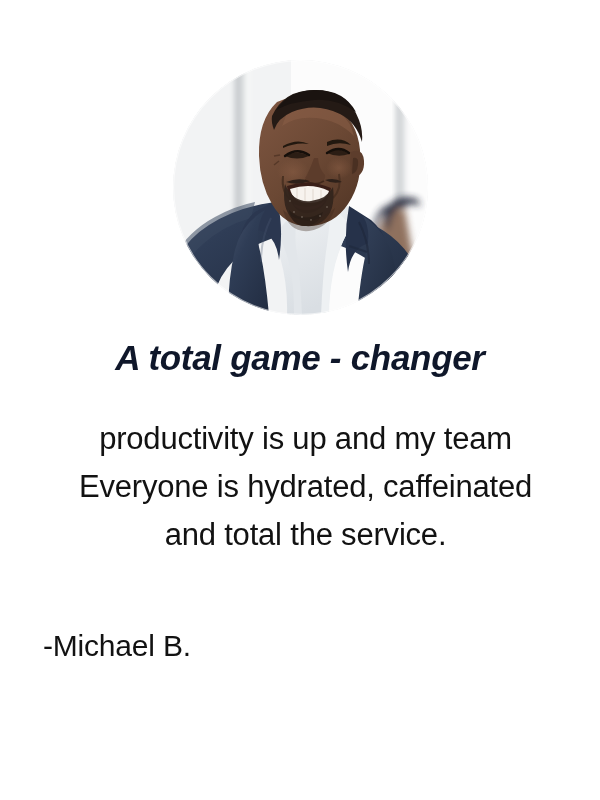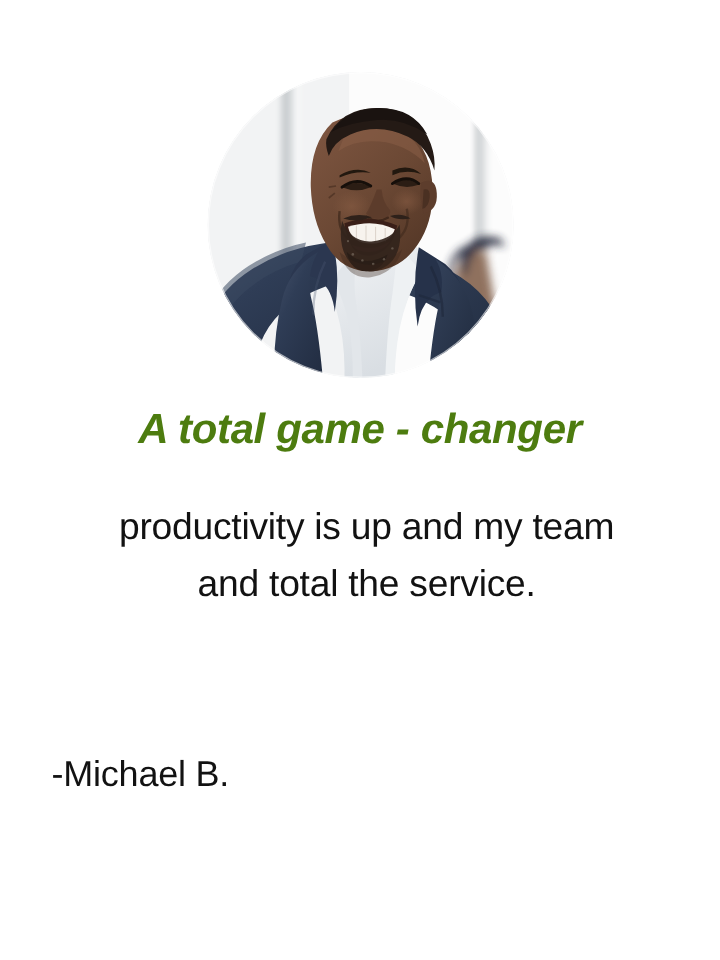--- a/index.html
+++ b/index.html
@@ -49,21 +49,21 @@
     position: absolute;
     left: 0;
     top: 339px;
     width: 600px;
     text-align: center;
     font-family: "Liberation Sans", sans-serif;
     font-weight: 700;
     font-style: italic;
     font-size: 35px;
     letter-spacing: -0.3px;
-    color: #4d7c0f;
+    color: #0f172a;
     line-height: 1.1;
     white-space: nowrap;
   }
 
   
   .quote-body {
     position: absolute;
     left: 0;
     top: 415px;
     width: 600px;
@@ -247,18 +247,19 @@
 
         <circle cx="127.5" cy="127.5" r="127" fill="none" stroke="#ffffff" stroke-width="1.4" opacity="0.6"></circle>
       </g>
     </svg>
   </div>
 
   <div class="headline">A total game - changer</div>
 
   <div class="quote-body">
     <div class="quote-line">productivity is up and my team</div>
+    <div class="quote-line">Everyone is hydrated, caffeinated</div>
     <div class="quote-line">and total the service.</div>
   </div>
 
   <div class="attribution">-Michael B.</div>
 
 </div>
 
 </body></html>

